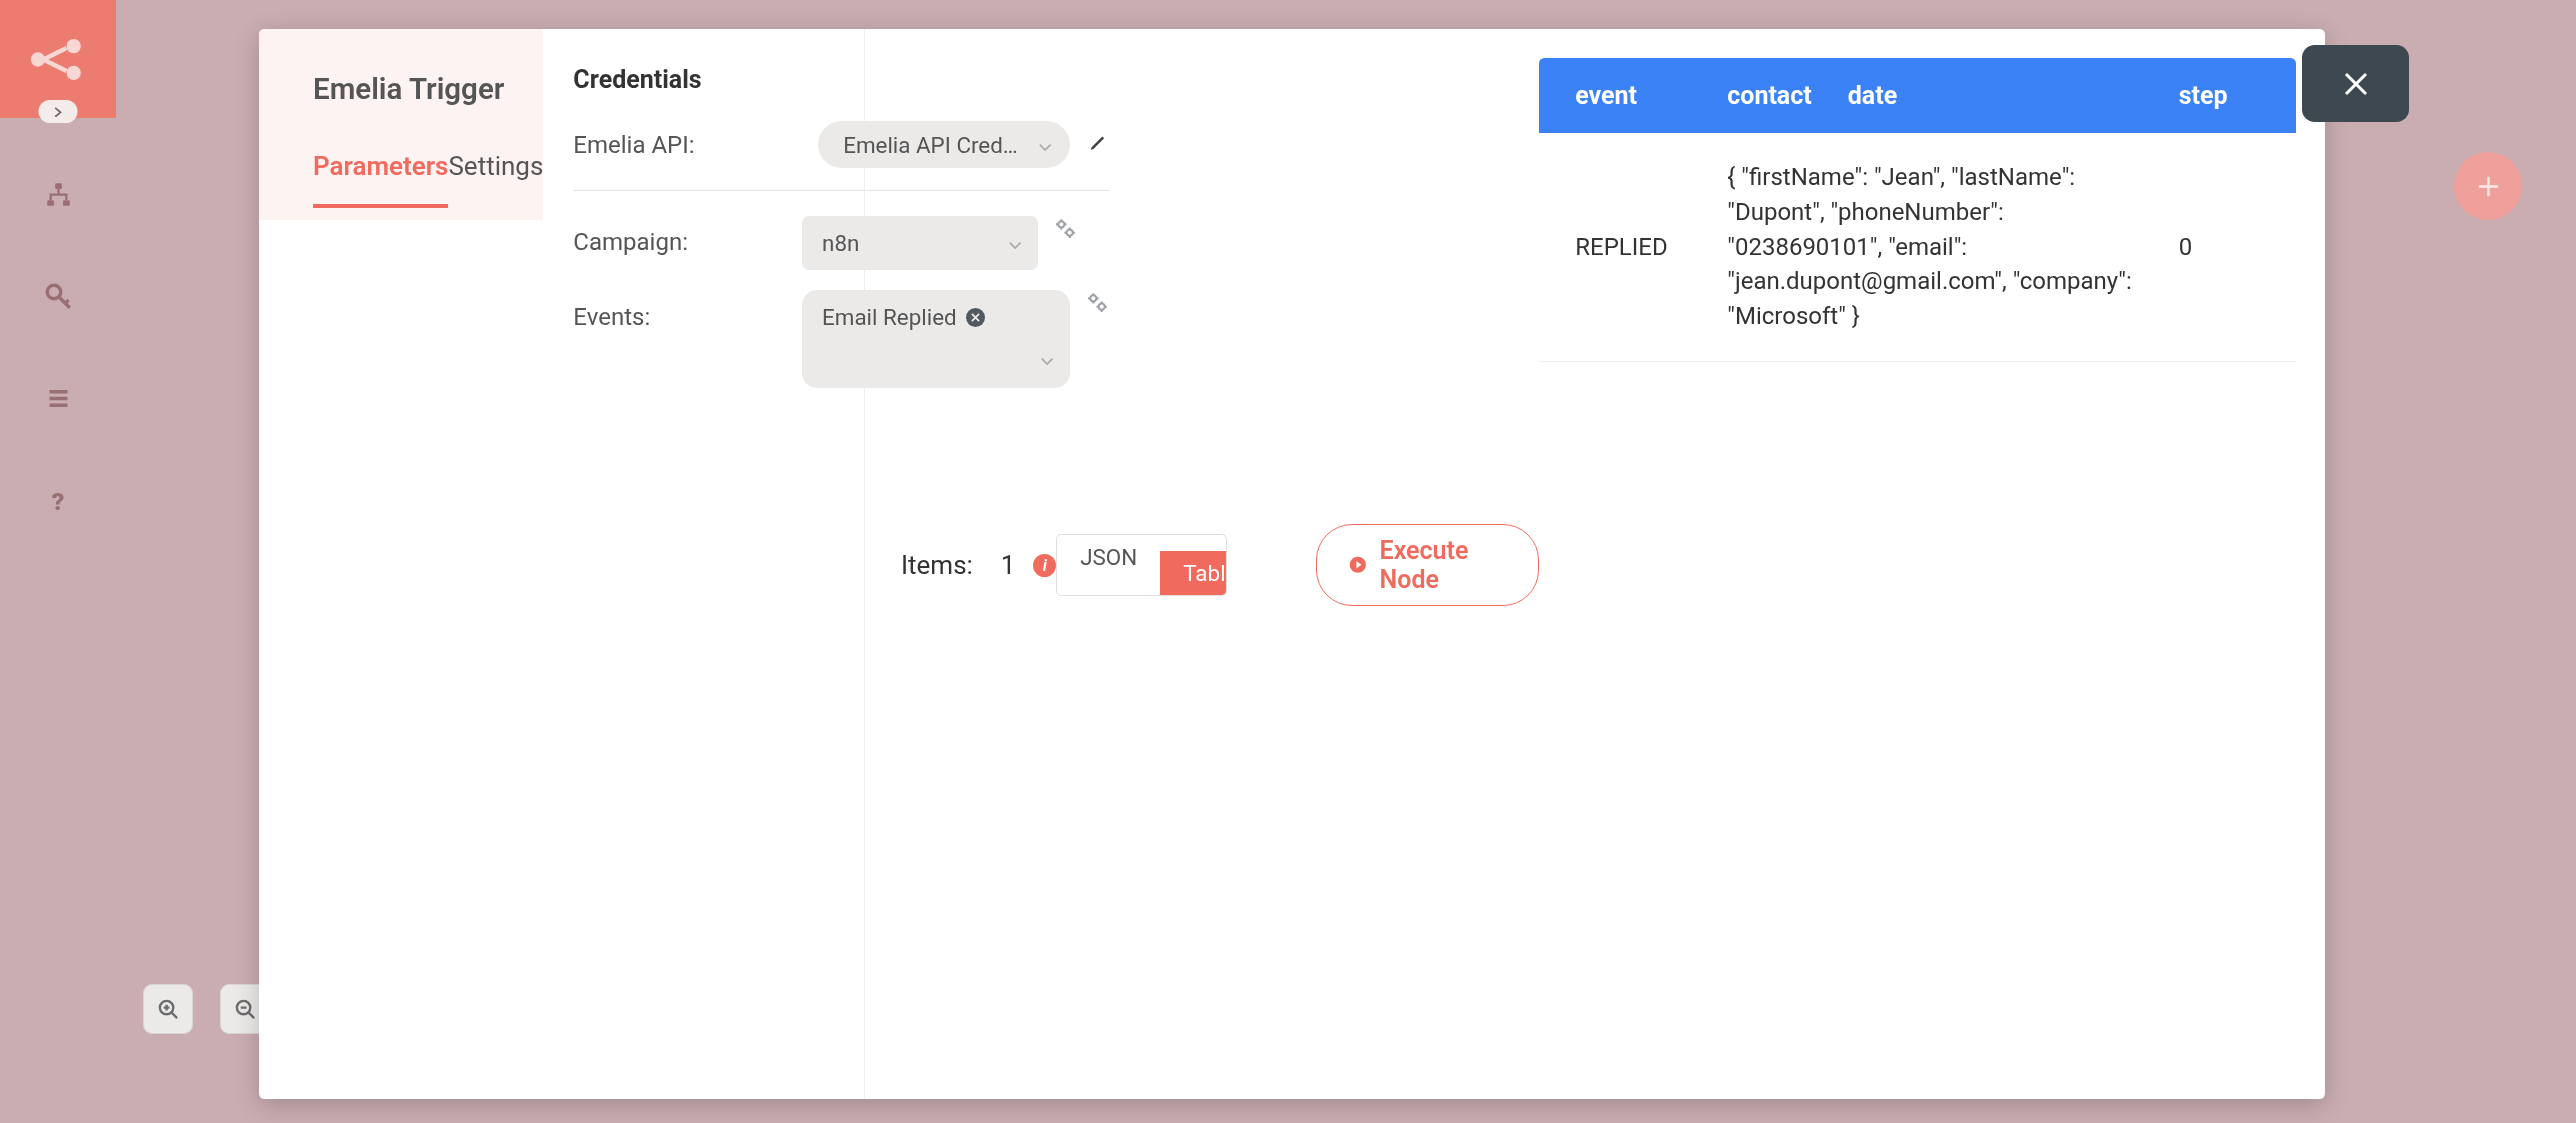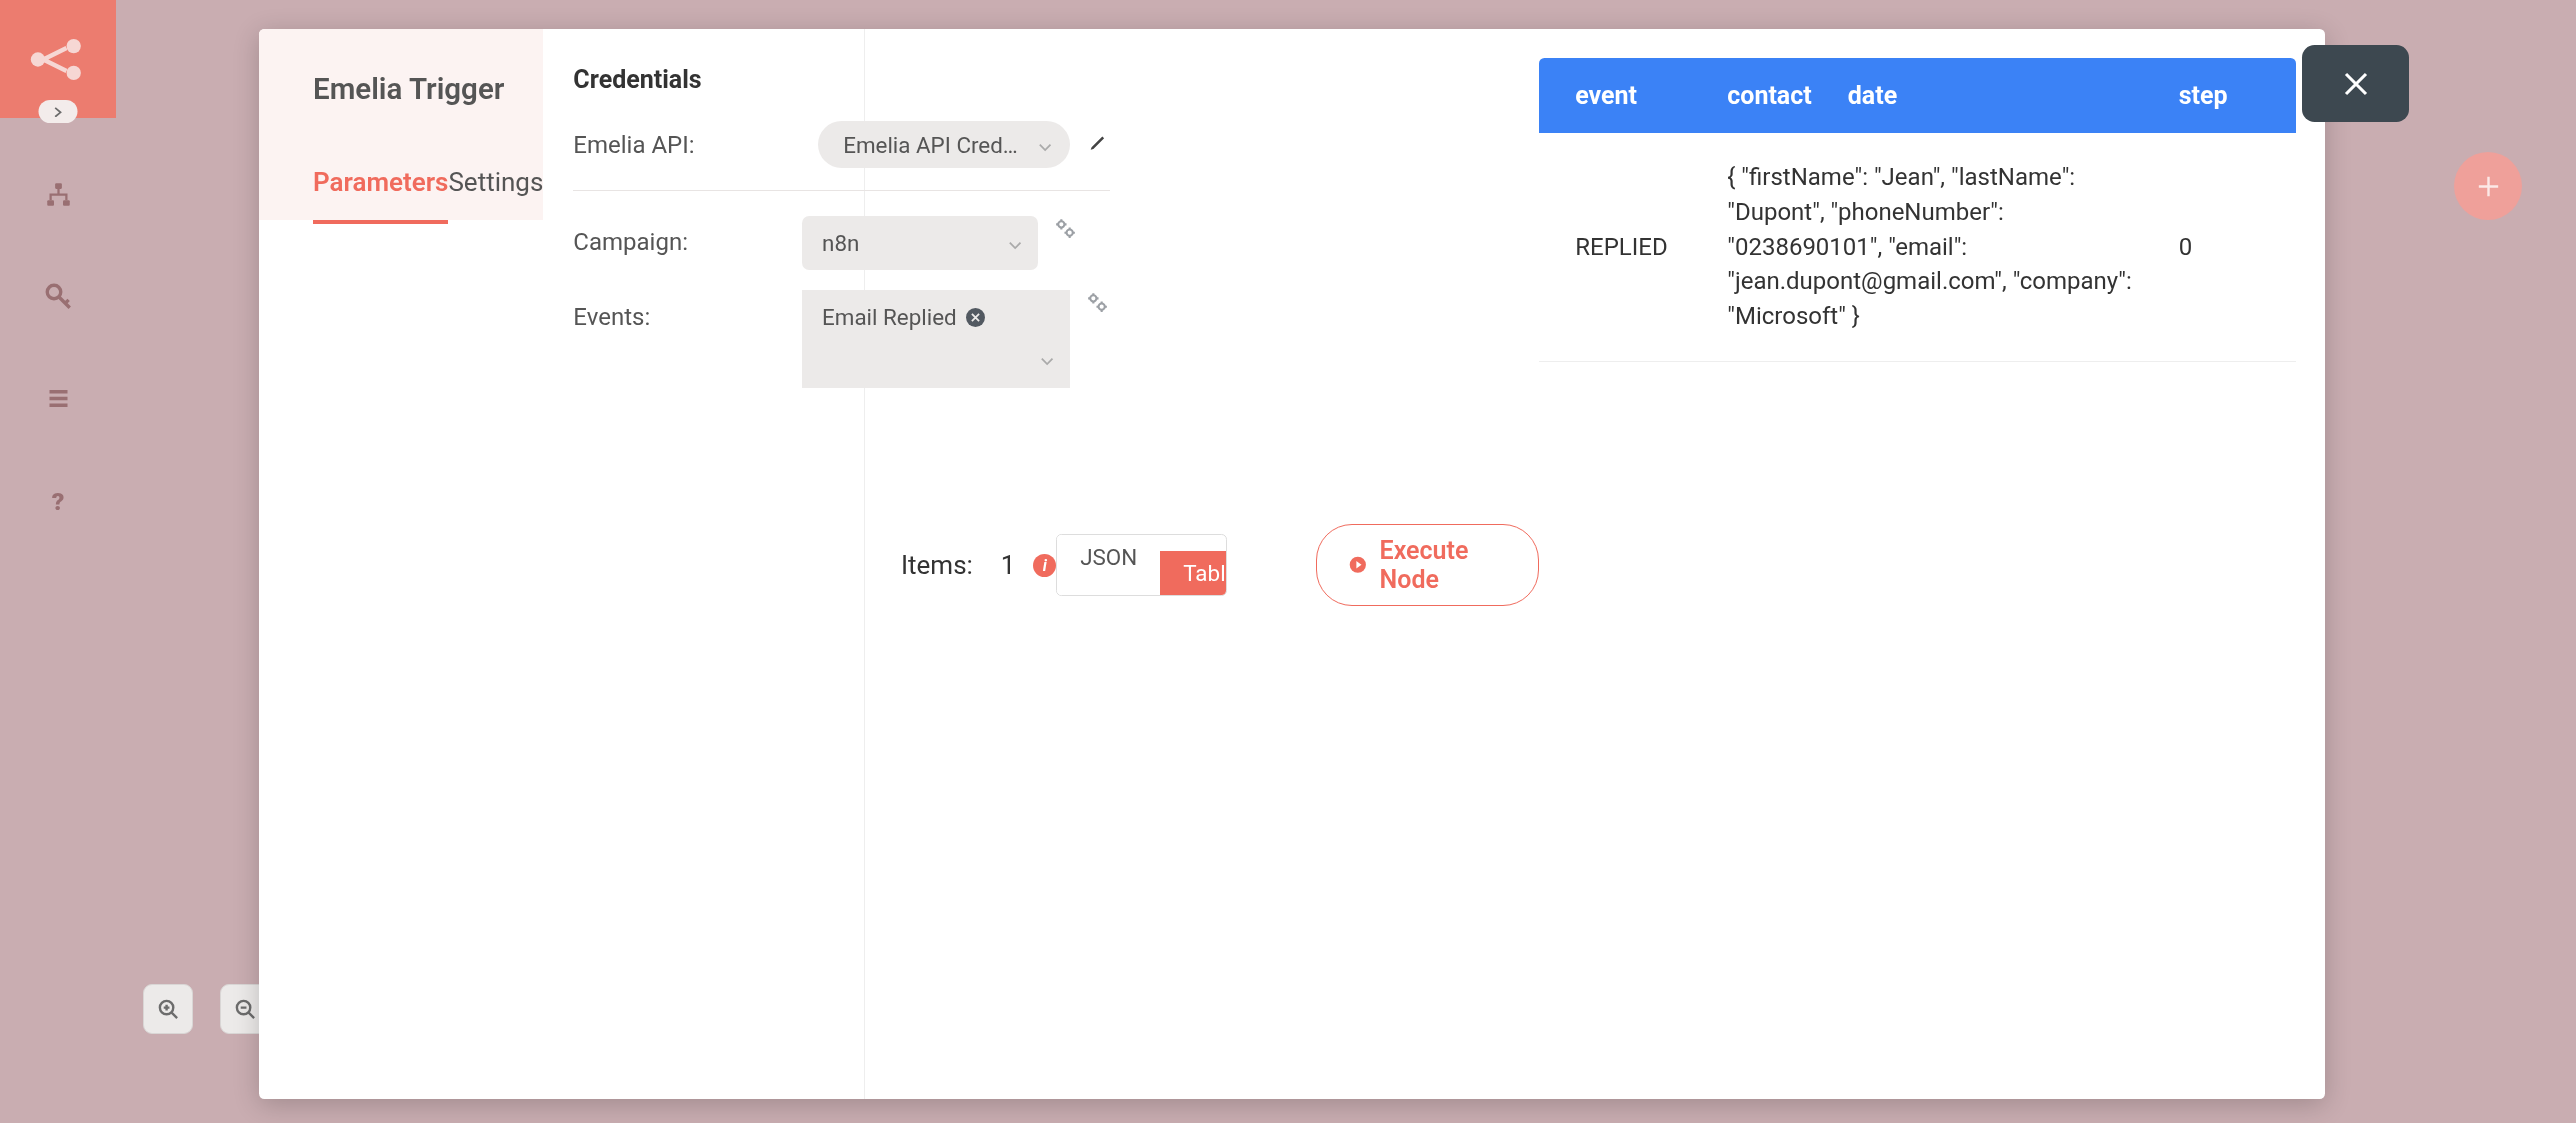--- a/index.html
+++ b/index.html
@@ -125,21 +125,21 @@
   padding: 43px 0 0 54px;
   height: 191px;
 }
 .node-title {
   font-size: 29.5px;
   font-weight: 600;
   color: #555;
 }
 .tabs {
   display: flex;
-  margin-top: 61px;
+  margin-top: 45px;
 }
 .tab {
   flex: 1;
   text-align: center;
   font-size: 26px;
   padding-bottom: 23px;
   color: #555;
   border-bottom: 1.8px solid transparent;
 }
 .tab.active {
@@ -233,21 +233,21 @@
 }
 .select-box .chev {
   position: absolute;
   right: 16px;
   top: 50%;
   transform: translateY(-50%);
   color: #aaa;
 }
 .tag-box {
   background: #eceae9;
-  border-radius: 0;
+  border-radius: 15px;
   padding: 14.3px 19.7px 39px 19.7px;
   font-size: 22.4px;
   color: #555;
   position: relative;
   width: 268px;
   min-height: 98px;
 }
 .tag-chip {
   display: inline-flex;
   align-items: center;

